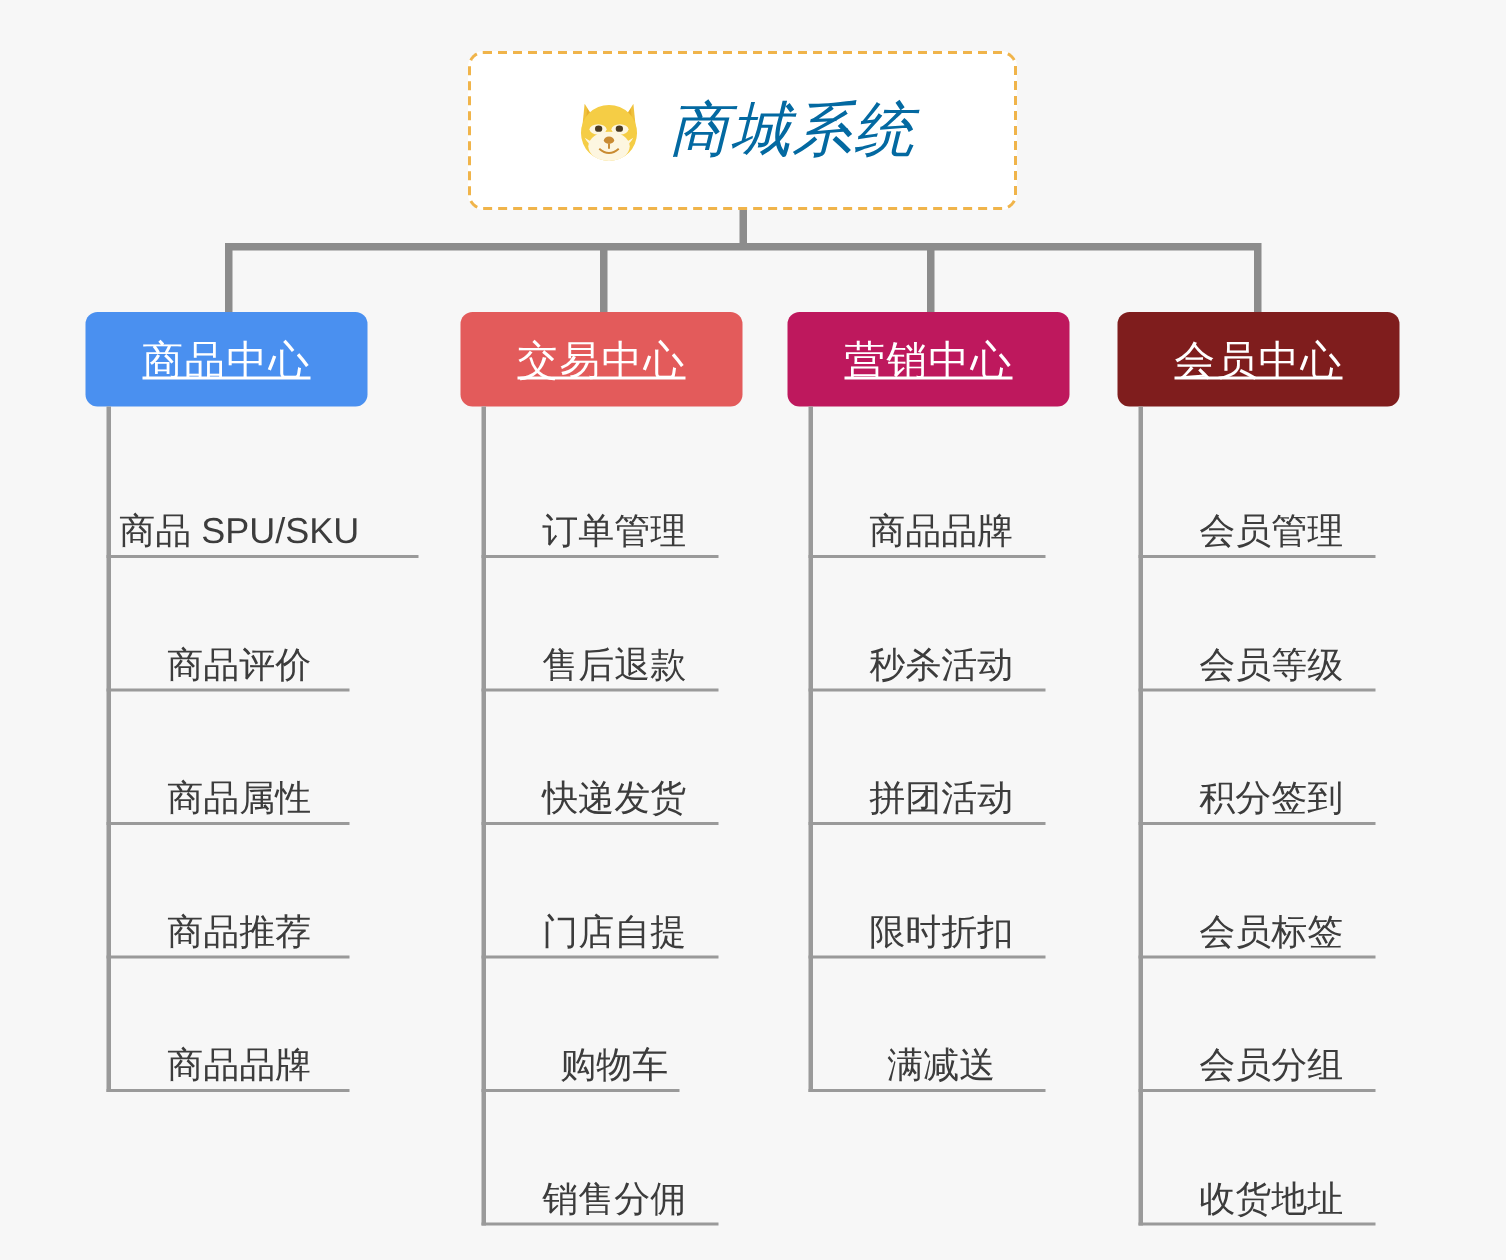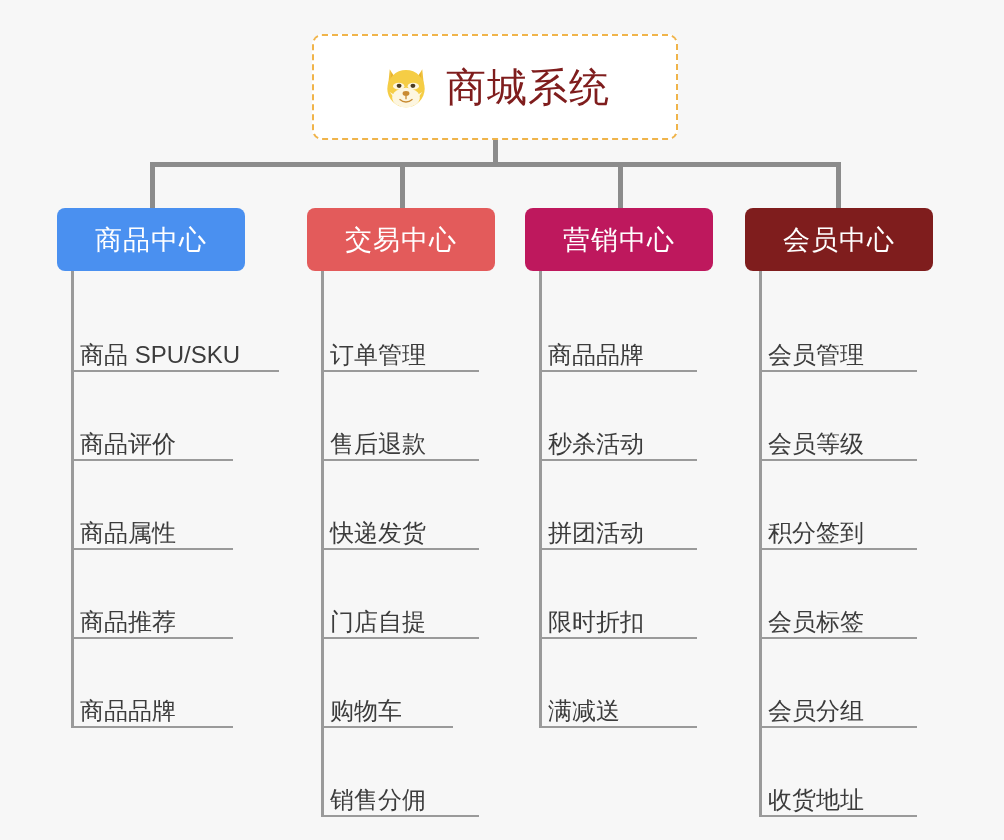--- a/index.html
+++ b/index.html
@@ -36,24 +36,25 @@
     gap: 14px;
   }
   .root-emoji {
     width: 52px;
     height: 52px;
     flex: 0 0 auto;
     display: block;
   }
   .root-title {
     font-size: 40px;
-    color: #7f1d1d;
+    color: #0369a1;
     letter-spacing: 1px;
     line-height: 1;
     white-space: nowrap;
+    font-style: italic;
   }
 
   
   .conn {
     position: absolute;
     background: #8c8c8c;
   }
   .conn-stem {      
     left: 493px;
     top: 140px;
@@ -82,35 +83,36 @@
     width: 188px;
     height: 63px;
     border-radius: 8px;
     display: flex;
     align-items: center;
     justify-content: center;
     color: #ffffff;
     font-size: 27px;
     letter-spacing: 1px;
     box-sizing: border-box;
+    text-decoration: underline;
   }
   .col-body {
     position: relative;
     margin-top: 0;
     padding-top: 12px;
     border-left: 3px solid #9a9a9a;
     margin-left: 14px;
   }
   .leaf {
     position: relative;
     height: 89px;
     box-sizing: border-box;
     display: flex;
     align-items: flex-end;
-    justify-content: flex-start;
+    justify-content: center;
     padding-bottom: 4px;
   }
   .leaf::after {
     content: "";
     position: absolute;
     left: -3px;
     bottom: 0;
     height: 2px;
     background: #9a9a9a;
   }

